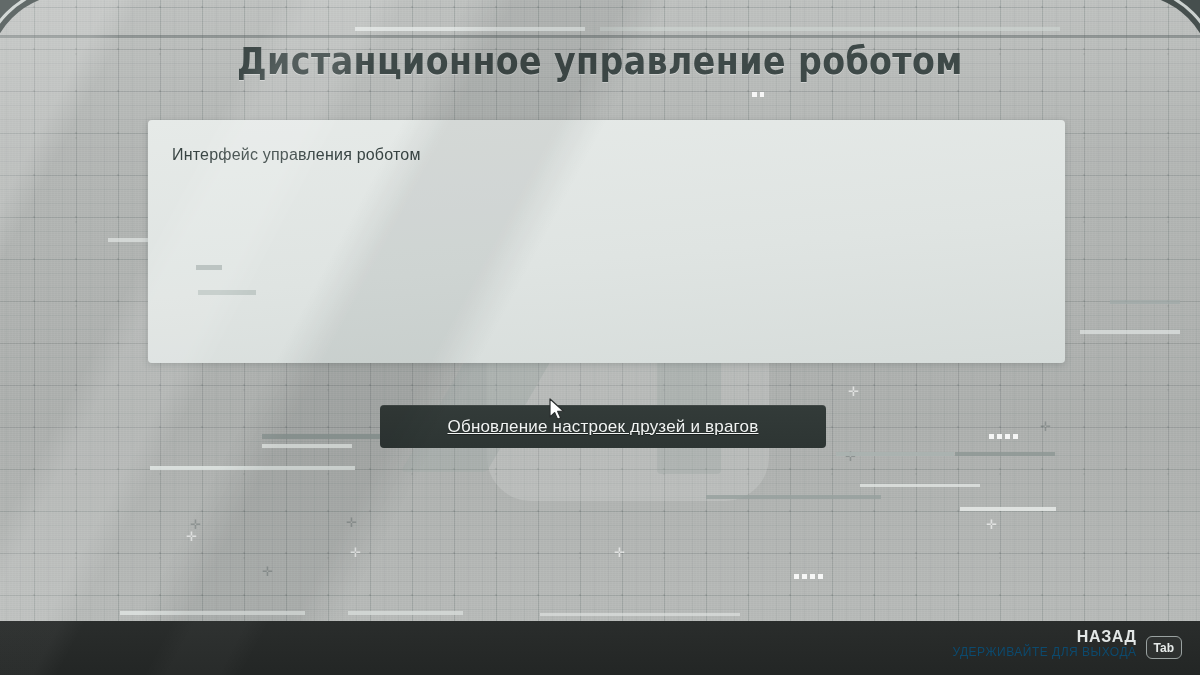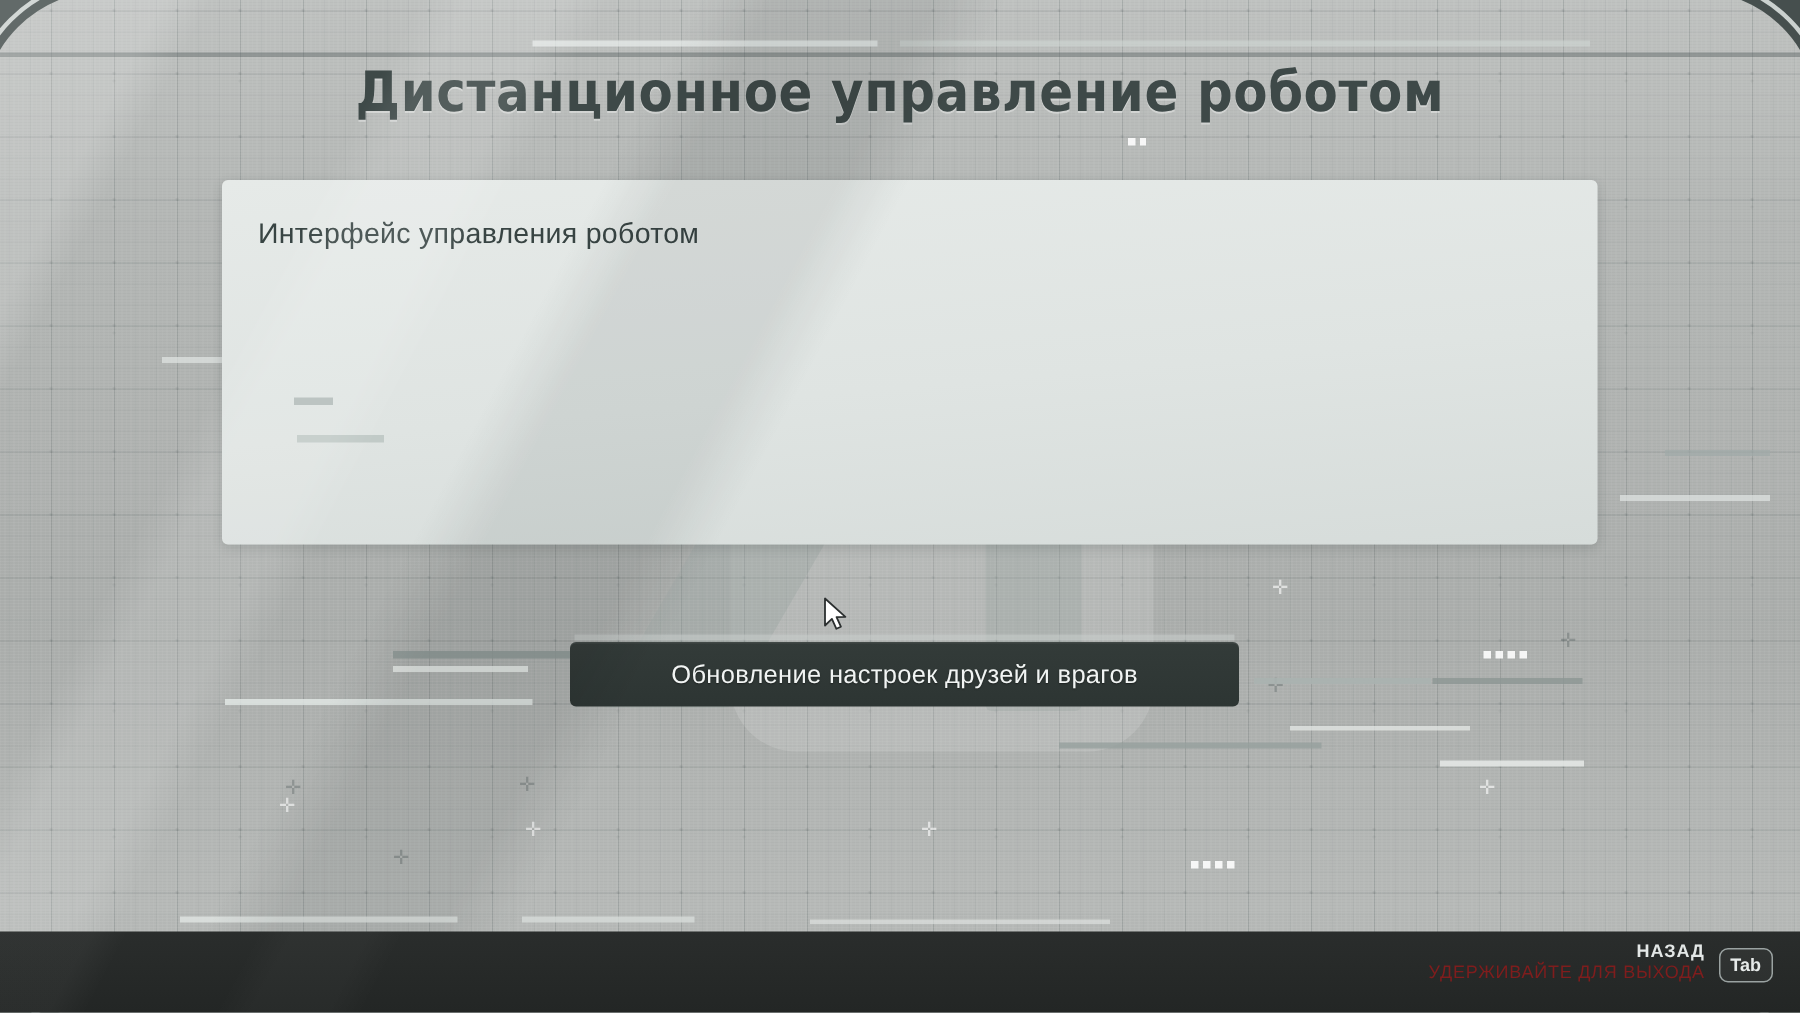--- a/index.html
+++ b/index.html
@@ -131,42 +131,43 @@
   }
 
   
   .panel{
     position:absolute; left:148px; top:120px; width:917px; height:243px;
     background:linear-gradient(175deg,#e6eae8 0%, #dfe4e2 55%, #d6dcda 100%);
     border-radius:4px;
     box-shadow:0 2px 7px rgba(40,50,50,.18);
   }
   .panel-line{
-    position:absolute; left:24px; font-size:19px; color:#384443; letter-spacing:.2px;
+    position:absolute; left:24px; font-size:16px; color:#384443; letter-spacing:.2px;
   }
   .pl1{ top:26px; }
   .pl2{ top:49px; }
 
   .panel-glitch{ position:absolute; height:5px; background:rgba(170,180,178,.8); }
 
   
   .btn{
     position:absolute; left:380px; width:446px; height:42px;
     display:flex; align-items:center; justify-content:center;
     color:#f1f4f3; font-size:17px; letter-spacing:.2px;
     border-radius:4px; cursor:pointer;
     text-shadow:0 1px 1px rgba(0,0,0,.4);
   }
   .btn-1{ top:378px; height:43px;
     background:linear-gradient(180deg,#74807d 0%,#6d7976 100%);
     box-shadow:inset 0 1px 0 rgba(255,255,255,.12);
   }
-  .btn-2{ top:428px; height:43px;
+  .btn-2{ top:405px; height:43px;
     background:linear-gradient(180deg,#333b39 0%,#2d3533 100%);
     box-shadow:inset 0 1px 0 rgba(255,255,255,.07);
+    text-decoration:underline;
   }
   .btn-gap-glitch{
     position:absolute; left:383px; top:423px; width:440px; height:4px;
     background:rgba(200,206,204,.55);
   }
 
   
   .cursor{ position:absolute; left:549px; top:398px; width:17px; height:24px; }
 
   
@@ -175,22 +176,22 @@
     background:linear-gradient(180deg,#2a2d2c 0%, #232625 100%);
   }
   .bottombar .diag{
     position:absolute; inset:0; opacity:.35;
     background:linear-gradient(118deg, rgba(255,255,255,.10) 0 5%, transparent 7% 14%, rgba(255,255,255,.07) 16% 20%, transparent 22%);
   }
   .hint{
     position:absolute; right:18px; top:628px; display:flex; align-items:flex-end; gap:9px;
   }
   .hint-text{ display:flex; flex-direction:column; align-items:flex-end; line-height:1.15; }
-  .hint-back{ font-size:12px; font-weight:700; color:#e3e7e6; letter-spacing:.6px;margin-left:35px; }
-  .hint-hold{ font-size:12px; color:#7f1d1d; letter-spacing:.5px; }
+  .hint-back{ font-size:16px; font-weight:700; color:#e3e7e6; letter-spacing:.6px;margin-left:35px; }
+  .hint-hold{ font-size:12px; color:#0c4a6e; letter-spacing:.5px; }
   .keycap{
     min-width:34px; height:23px; padding:0 7px; margin-bottom:1px;
     display:flex; align-items:center; justify-content:center;
     border:1.5px solid #9aa2a1; border-radius:6px;
     font-size:12px; font-weight:700; color:#e6eae9;
     background:rgba(255,255,255,.04);
   }
 </style>
 </head>
 <body>

